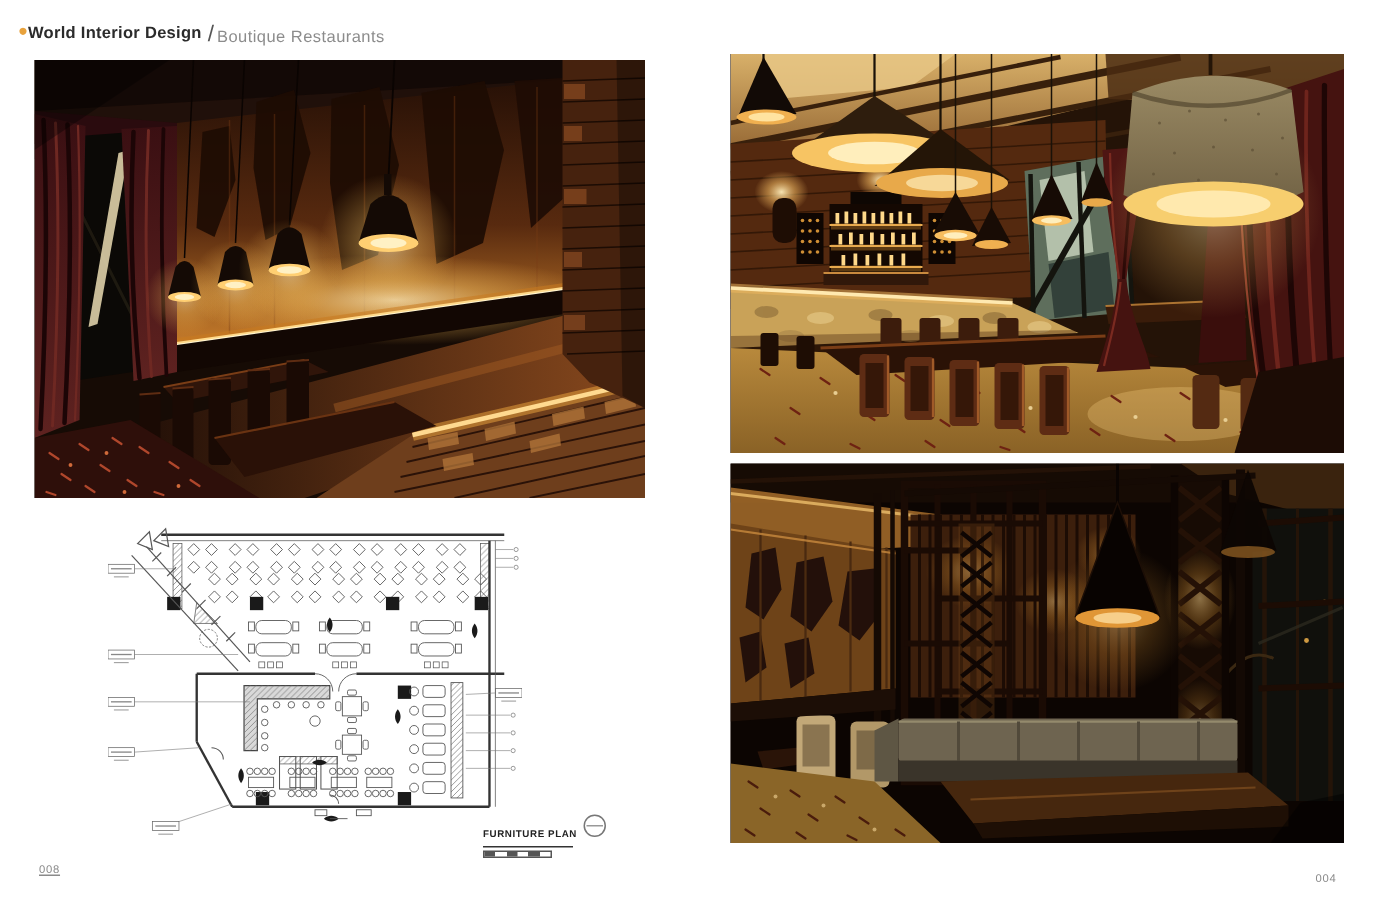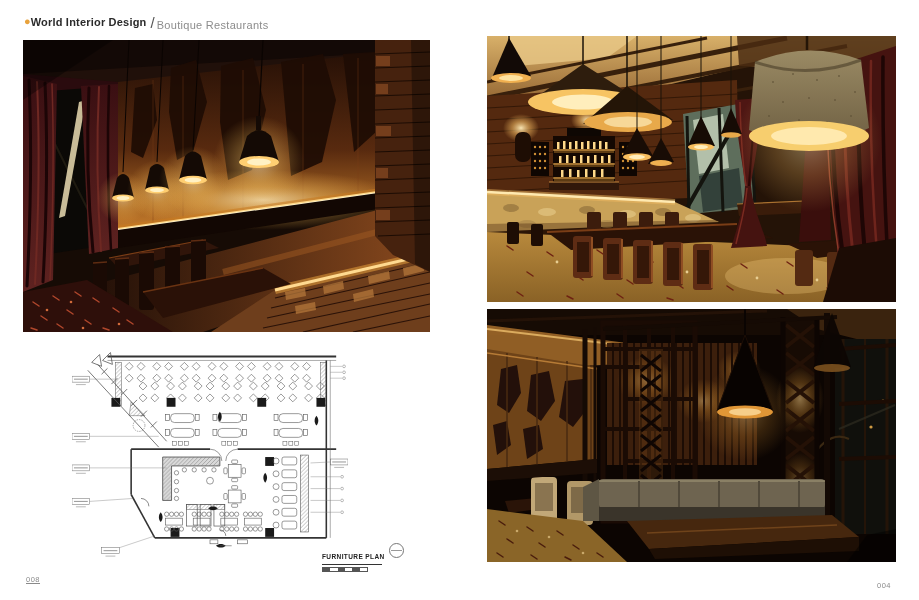--- a/index.html
+++ b/index.html
@@ -3,21 +3,21 @@
 <meta charset="utf-8">
 <style>
   html,body{margin:0;padding:0;}
   body{
     width:919px;height:600px;overflow:hidden;background:#ffffff;
     font-family:"Liberation Sans","DejaVu Sans",sans-serif;
     position:relative;
   }
   .spread{position:absolute;inset:0;}
   
-  .hdr{position:absolute;left:24px;top:12px;white-space:nowrap;text-align:right;}
+  .hdr{position:absolute;left:12px;top:12px;white-space:nowrap;text-align:right;}
   .hdr .bullet{color:#e8a23c;font-size:11px;vertical-align:1px;}
   .hdr .ttl{color:#2b2b2b;font-size:11px;font-weight:bold;letter-spacing:.2px;}
   .hdr .sep{color:#555;font-size:15px;font-weight:300;margin:0 2px 0 4px;position:relative;top:2px;}
   .hdr .sub{color:#8c8c8c;font-size:11px;position:relative;top:3px;letter-spacing:.3px;}
   
   .photo{position:absolute;overflow:hidden;background:#1a0d06;}
   .photo svg{display:block;width:100%;height:100%;}
   #photo-left{left:23px;top:40px;width:407px;height:292px;}
   #photo-rt{left:487px;top:36px;width:409px;height:266px;}
   #photo-rb{left:487px;top:309px;width:409px;height:253px;}

